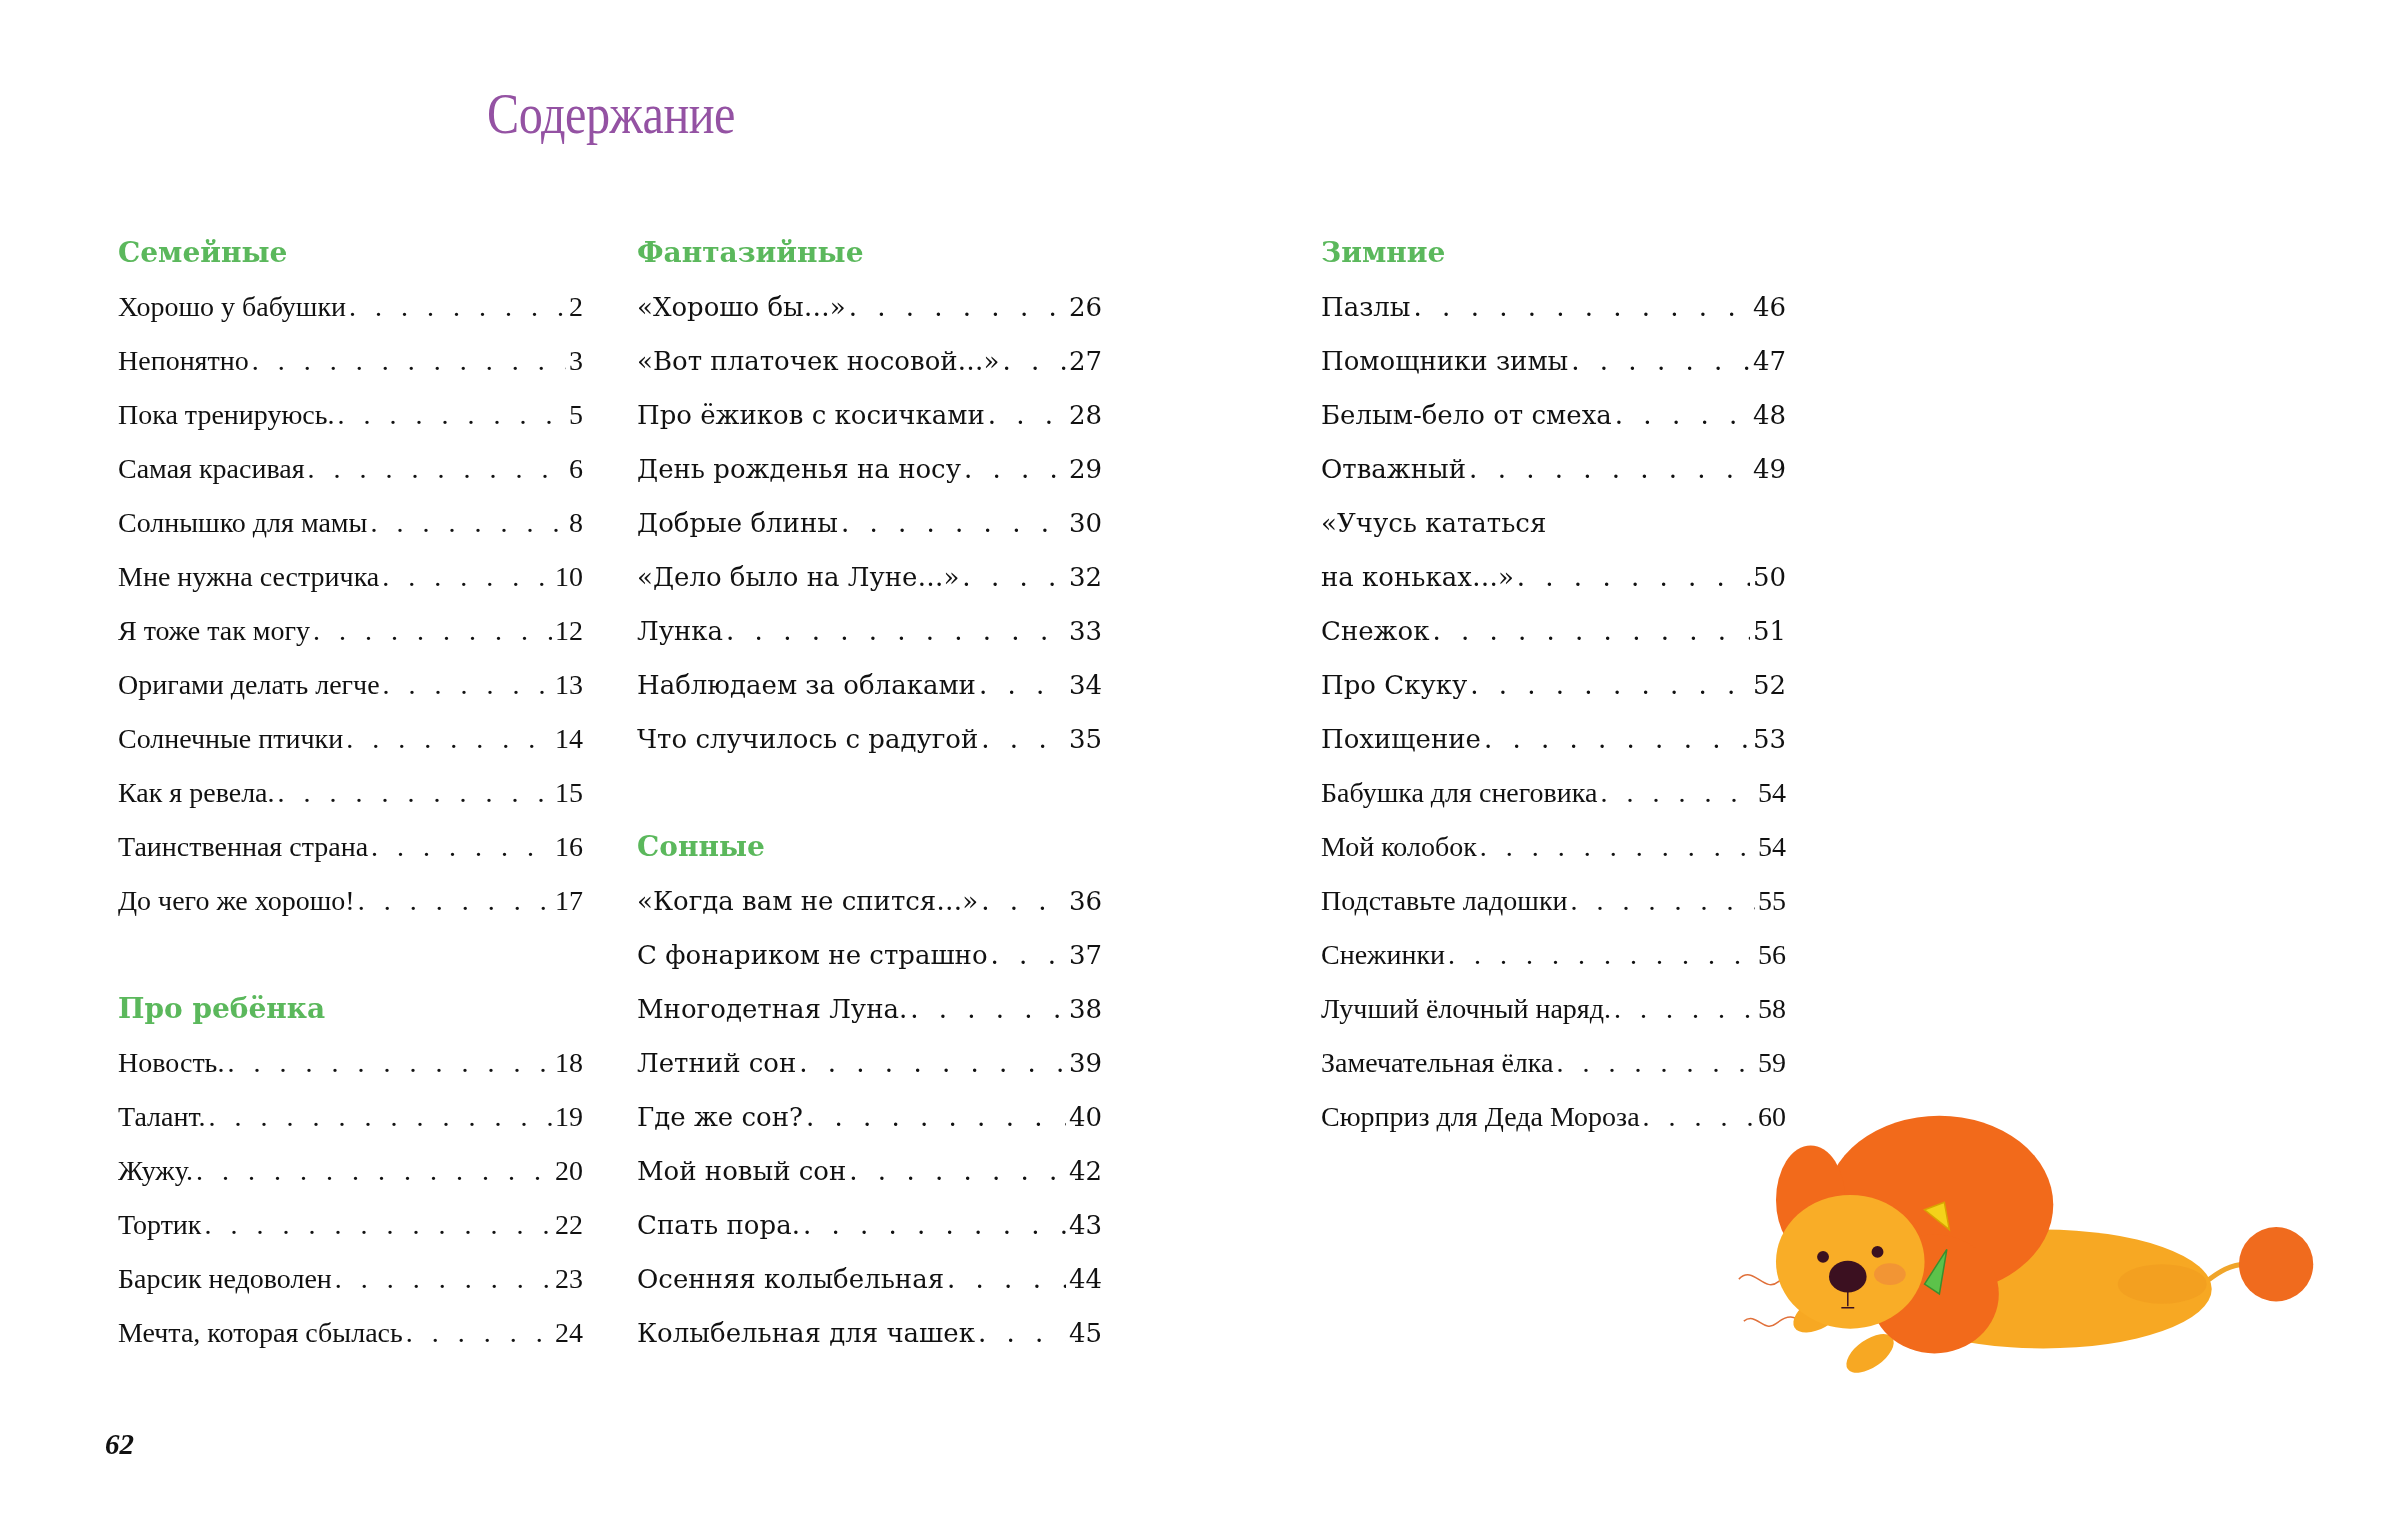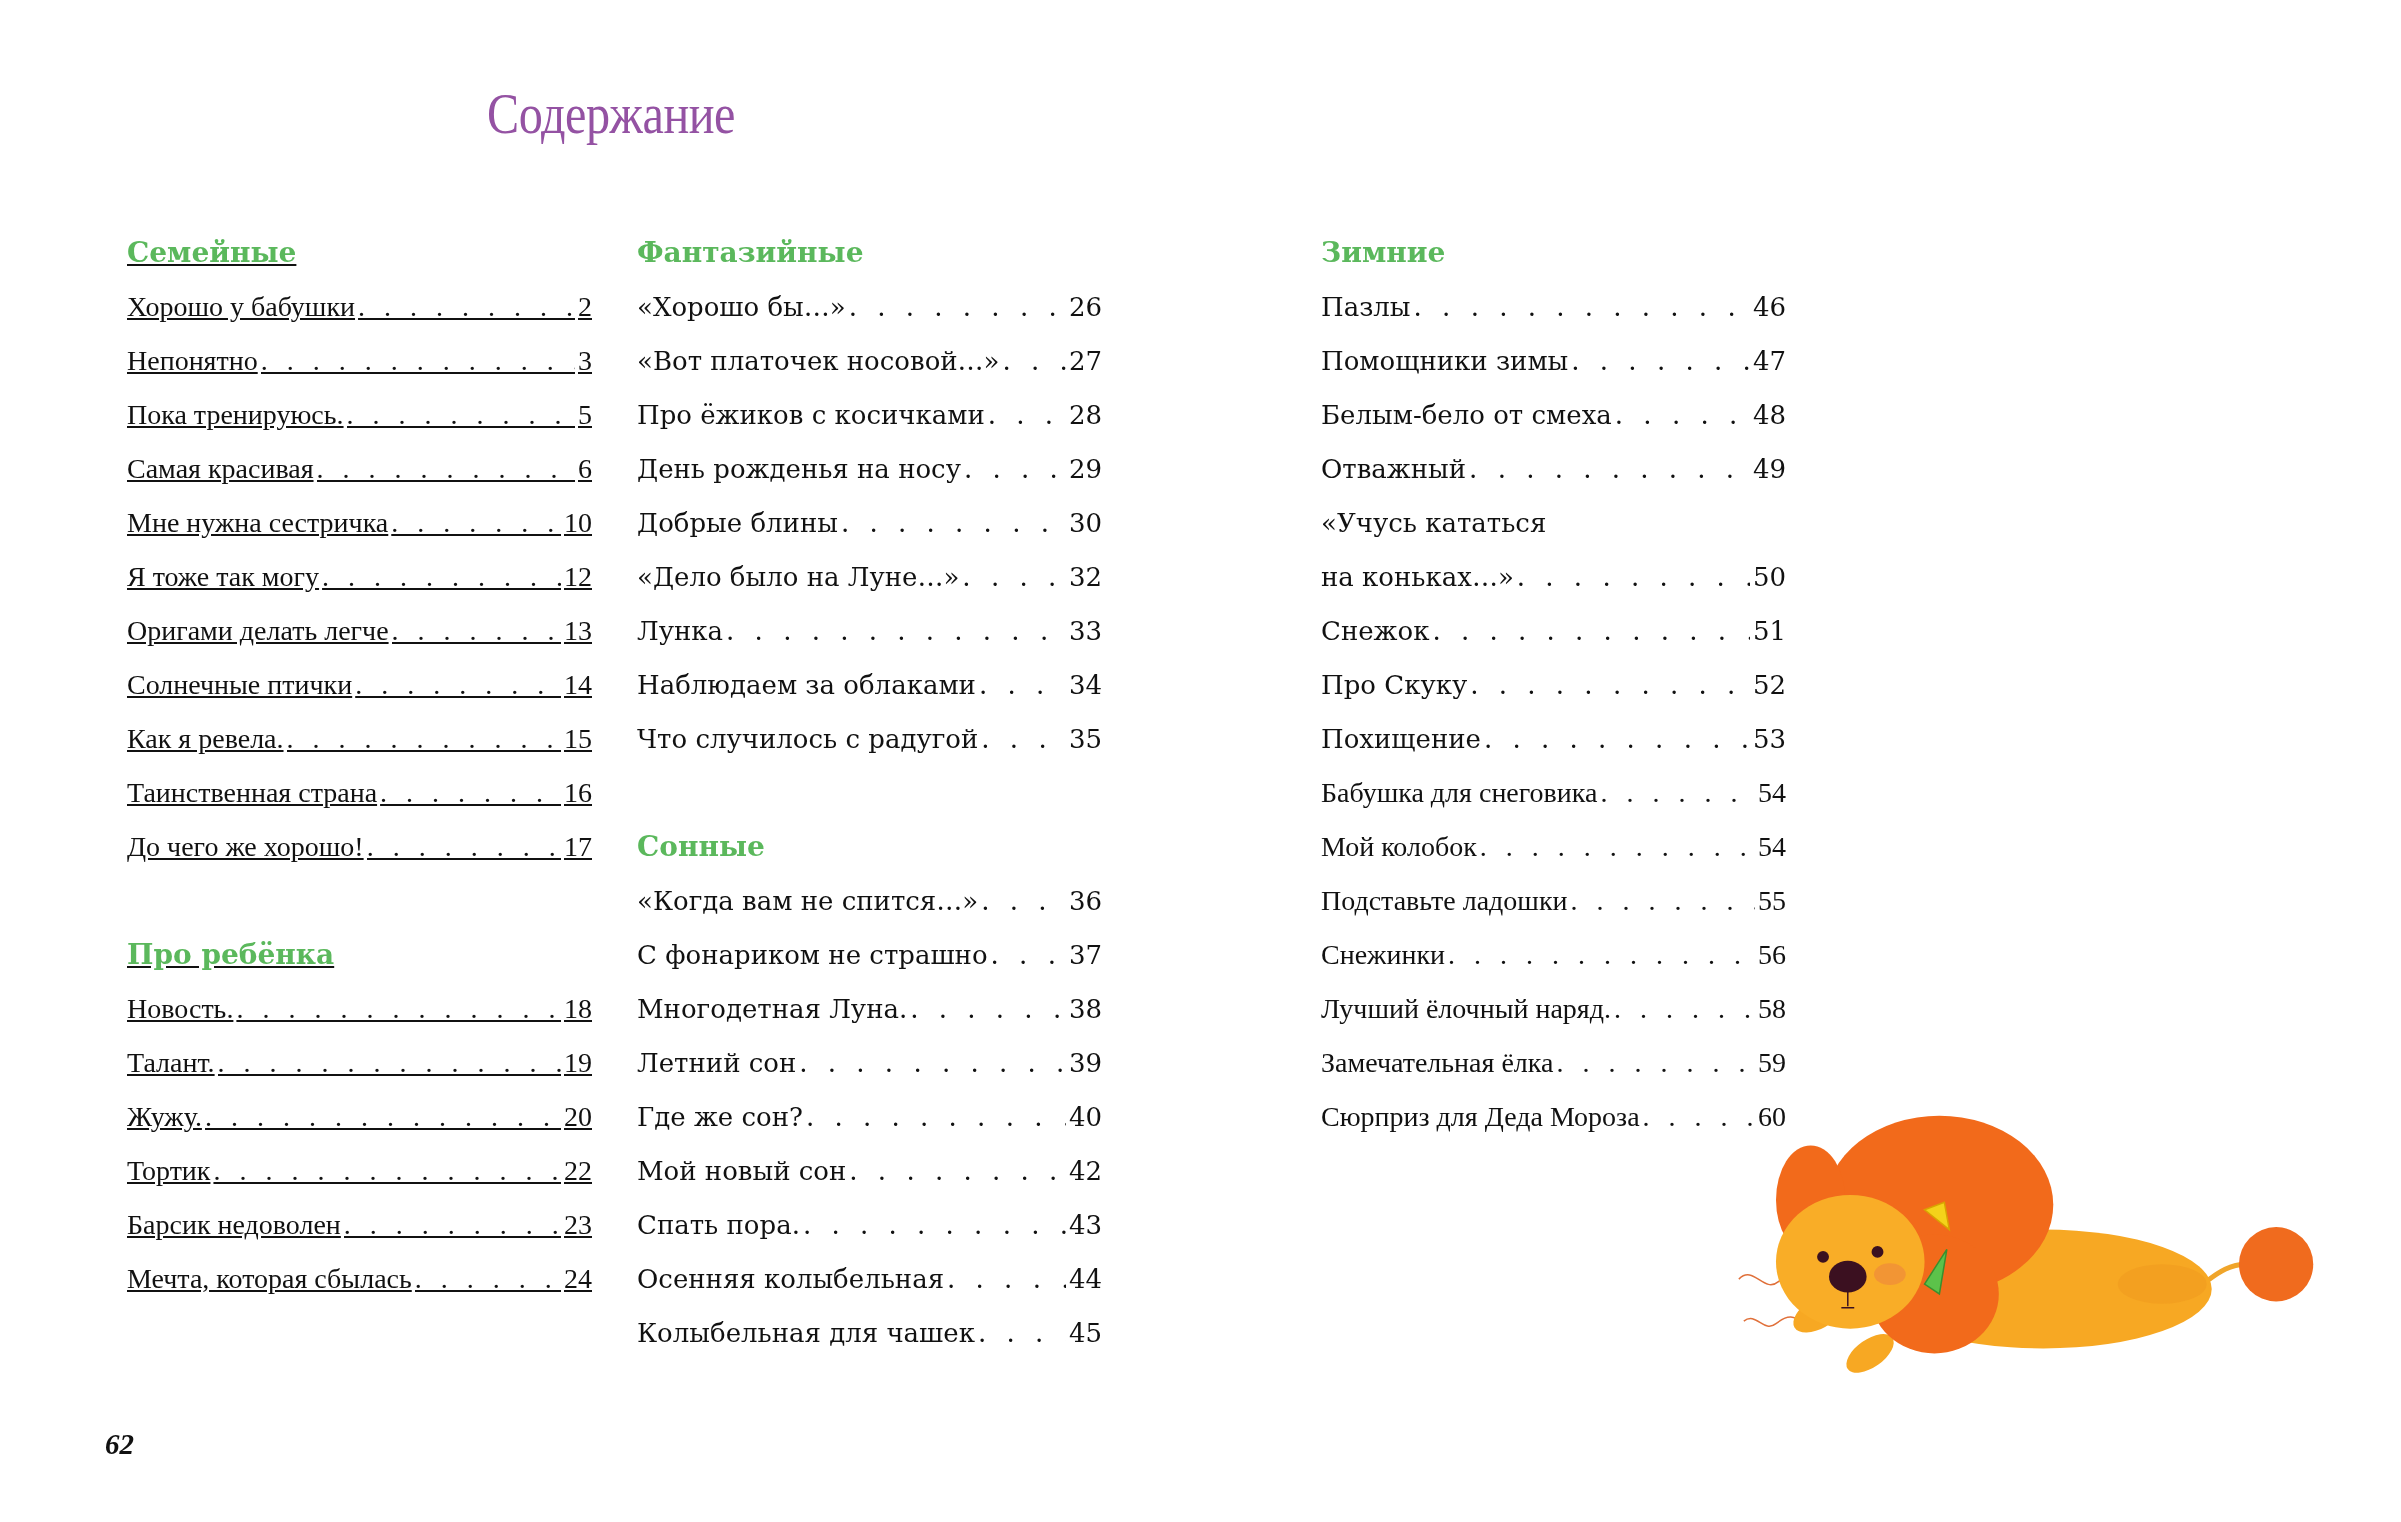--- a/index.html
+++ b/index.html
@@ -2,21 +2,21 @@
 <html style="font-size:8px"><head>
 <meta charset="utf-8">
 <style>
   html, body { margin:0; padding:0; background:#ffffff; }
   body { width:2401px; height:1523px; position:relative; overflow:hidden;
          font-family:"Liberation Serif", "DejaVu Serif", serif; color:#111111; }
   .title { position:absolute; left:487px; top:82px; font-size:56px; color:#9452a3;
            font-family:"Liberation Serif", serif; transform:scaleX(0.86); transform-origin:left top;
            letter-spacing:-0.5px; }
   .col { position:absolute; top:226px; }
-  .col1 { left:127px; width:465px;text-decoration:underline; }
+  .col1 { left:118px; width:465px; }
   .col2 { left:637px; width:465px; }
   .col3 { left:1321px; width:465px; }
   .heading { height:54px; line-height:54px; font-size:28px; font-weight:bold; color:#5bb85c;
              font-family:"DejaVu Serif", serif; }
   .gap { height:54px; }
   .row { height:54px; line-height:54px; font-size:28px; display:flex; align-items:flex-start;
          white-space:nowrap; }
   .row .t { flex:0 0 auto; }
   .row .dots { flex:1 1 auto; overflow:hidden; margin:0 3px; letter-spacing:6px; color:#111; }
   .row .dots::before { content:". . . . . . . . . . . . . . . . . . . . . . . . . . . . . . . . . . . . . . . . . . . . . . . . . . . . . . . ."; }
@@ -50,20 +50,25 @@
       <span class="t">Пока тренируюсь.</span>
       <span class="dots"></span>
       <span class="p">5</span>
     </div>
   <div class="row">
       <span class="t">Самая красивая</span>
       <span class="dots"></span>
       <span class="p">6</span>
     </div>
   <div class="row">
+      <span class="t">Солнышко для мамы</span>
+      <span class="dots"></span>
+      <span class="p">8</span>
+    </div>
+  <div class="row">
       <span class="t">Мне нужна сестричка</span>
       <span class="dots"></span>
       <span class="p">10</span>
     </div>
   <div class="row">
       <span class="t">Я тоже так могу</span>
       <span class="dots"></span>
       <span class="p">12</span>
     </div>
   <div class="row">

